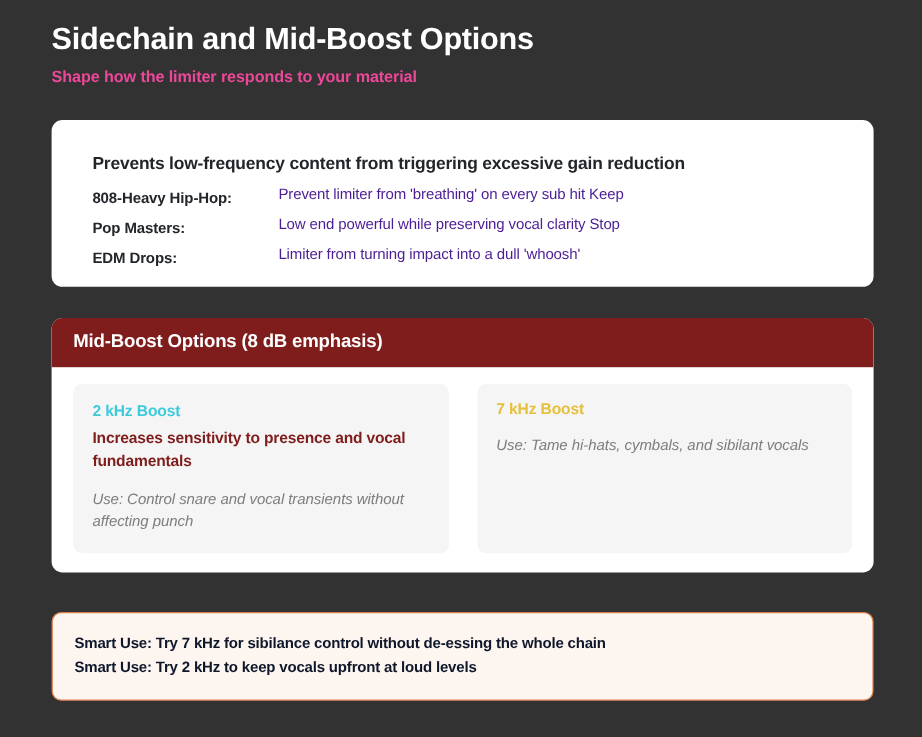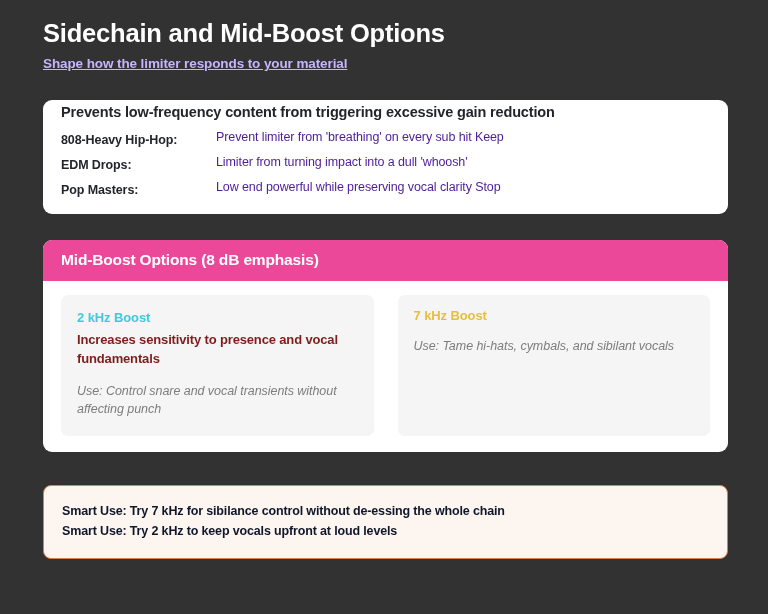--- a/index.html
+++ b/index.html
@@ -27,26 +27,25 @@
   
   .page-title {
     color: #ffffff;
     font-size: 25.5px;
     font-weight: bold;
     letter-spacing: -0.2px;
     line-height: 1.18;
   }
 
   .page-subtitle {
-    color: #c4b5fd;
+    color: #ec4899;
     font-size: 13.5px;
     font-weight: bold;
     margin-top: 8px;
     letter-spacing: -0.1px;
-    text-decoration: underline;
   }
 
   
   .card {
     background: #ffffff;
     border-radius: 9px;
     overflow: hidden;
   }
 
   .card-hpf { margin-top: 29px; }
@@ -54,24 +53,25 @@
 
   .card-header {
     font-size: 15.5px;
     font-weight: bold;
     color: #ffffff;
     padding: 11px 0 12px 18px;
     letter-spacing: -0.15px;
   }
 
   .header-orange { background: #EC6A2B; }
-  .header-cyan   { background: #ec4899; }
+  .header-cyan   { background: #7f1d1d; }
 
   .card-body {
-    padding: 4px 18px 17px 18px;
+    padding: 29px 18px 17px 18px;
+    margin-left: 16px;
   }
 
   
   .hpf-lead {
     font-size: 14.5px;
     font-weight: bold;
     color: #22262b;
     letter-spacing: -0.15px;
     margin-bottom: 13px;
   }
@@ -171,27 +171,27 @@
   <div class="card card-hpf">
     <div class="card-body">
       <div class="hpf-lead">Prevents low-frequency content from triggering excessive gain reduction</div>
 
       <div class="spec-row">
         <div class="spec-label">808-Heavy Hip-Hop:</div>
         <div class="spec-value">Prevent limiter from 'breathing' on every sub hit Keep</div>
       </div>
 
       <div class="spec-row">
+        <div class="spec-label">Pop Masters:</div>
+        <div class="spec-value">Low end powerful while preserving vocal clarity Stop</div>
+      </div>
+
+      <div class="spec-row">
         <div class="spec-label">EDM Drops:</div>
         <div class="spec-value">Limiter from turning impact into a dull 'whoosh'</div>
-      </div>
-
-      <div class="spec-row">
-        <div class="spec-label">Pop Masters:</div>
-        <div class="spec-value">Low end powerful while preserving vocal clarity Stop</div>
       </div>
     </div>
   </div>
 
   <div class="card card-midboost">
     <div class="card-header header-cyan">Mid-Boost Options (8 dB emphasis)</div>
     <div class="boost-grid">
 
       <div class="boost-panel first">
         <div class="boost-title cyan">2 kHz Boost</div>

